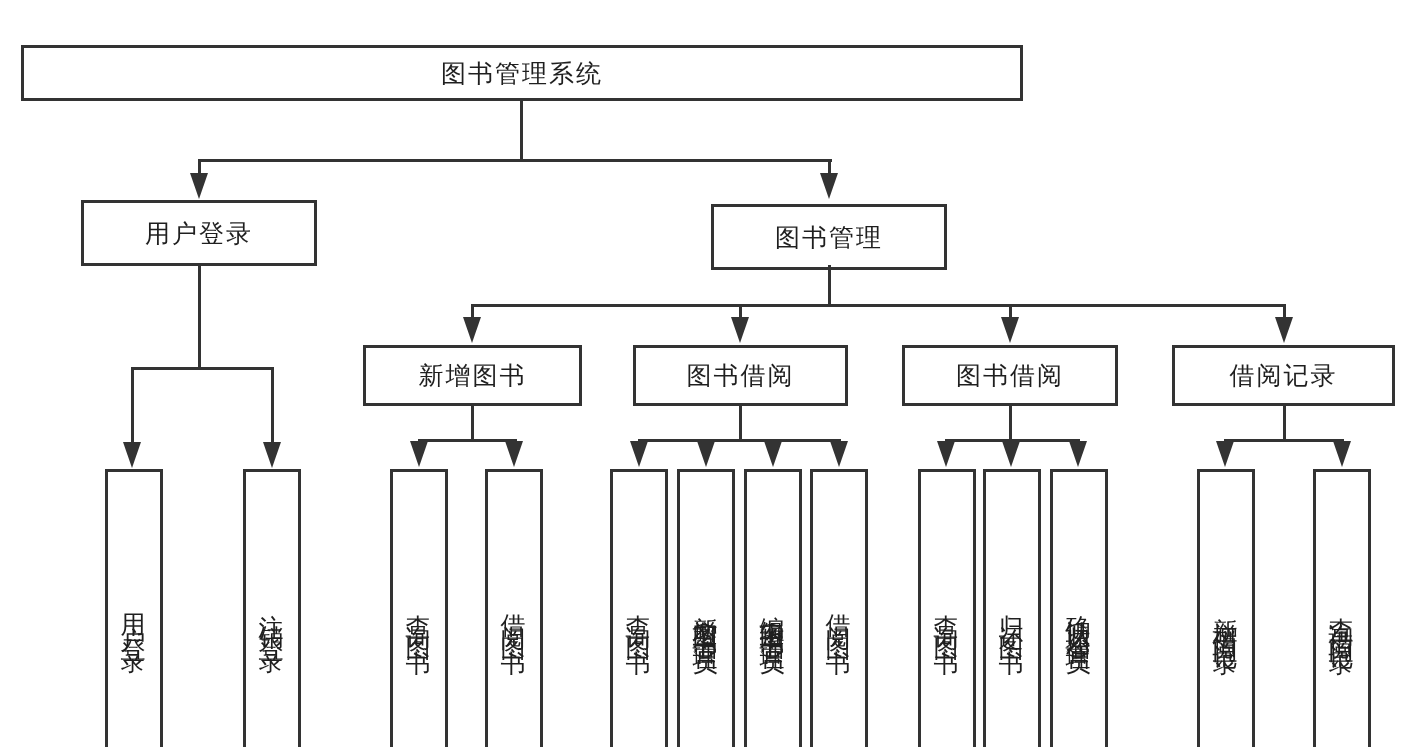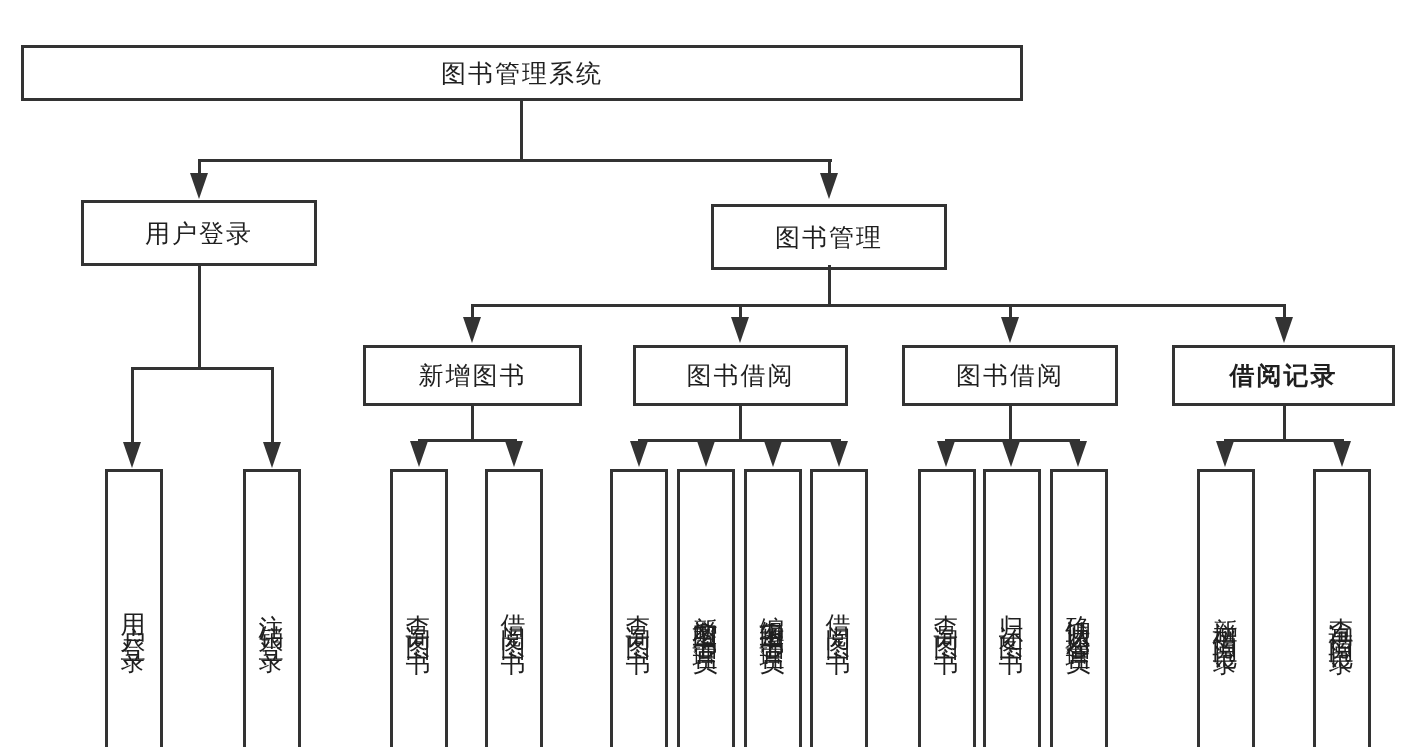--- a/index.html
+++ b/index.html
@@ -50,21 +50,21 @@
   .c-l3-s2{left:1009px;top:274px;width:3px;height:12px;}
   .c-l3-s3{left:1283px;top:274px;width:3px;height:12px;}
   .a-l3-0{left:463px;top:285px;}
   .a-l3-1{left:731px;top:285px;}
   .a-l3-2{left:1001px;top:285px;}
   .a-l3-3{left:1275px;top:285px;}
   
   .n-s0{left:363px;top:313px;width:219px;height:61px;}
   .n-s1{left:633px;top:313px;width:215px;height:61px;}
   .n-s2{left:902px;top:313px;width:216px;height:61px;}
-  .n-s3{left:1172px;top:313px;width:223px;height:61px;font-weight:bold;}
+  .n-s3{left:1172px;top:313px;width:223px;height:61px;}
   
   .c-s0-v{left:471px;top:374px;width:3px;height:33px;}
   .c-s0-h{left:418px;top:407px;width:99px;height:3px;}
   .a-s0-0{left:410px;top:409px;}
   .a-s0-1{left:505px;top:409px;}
   .c-s1-v{left:739px;top:374px;width:3px;height:33px;}
   .c-s1-h{left:638px;top:407px;width:203px;height:3px;}
   .a-s1-0{left:630px;top:409px;}
   .a-s1-1{left:697px;top:409px;}
   .a-s1-2{left:764px;top:409px;}

